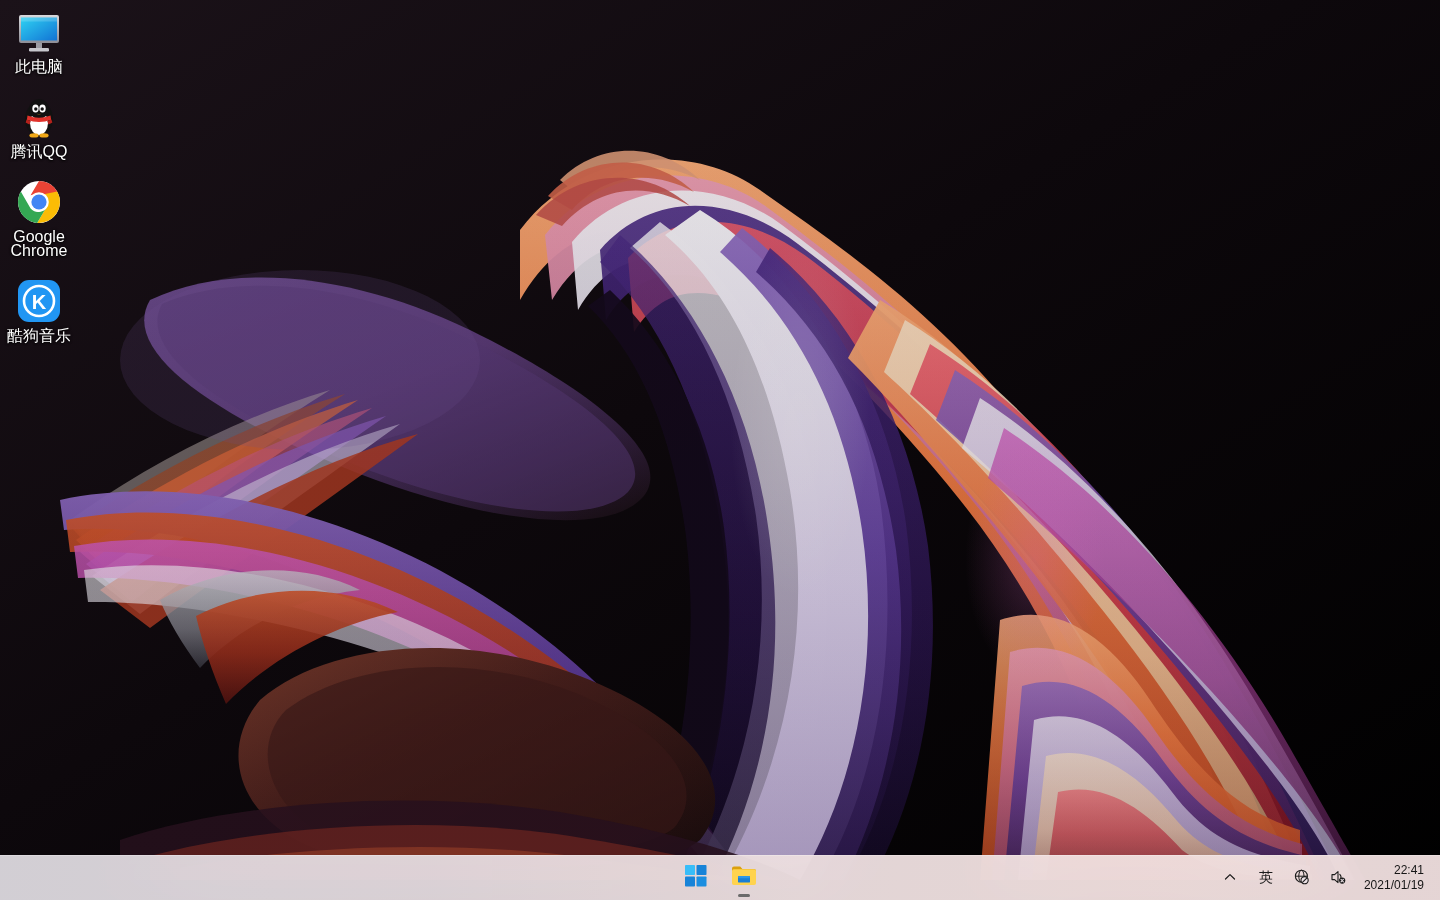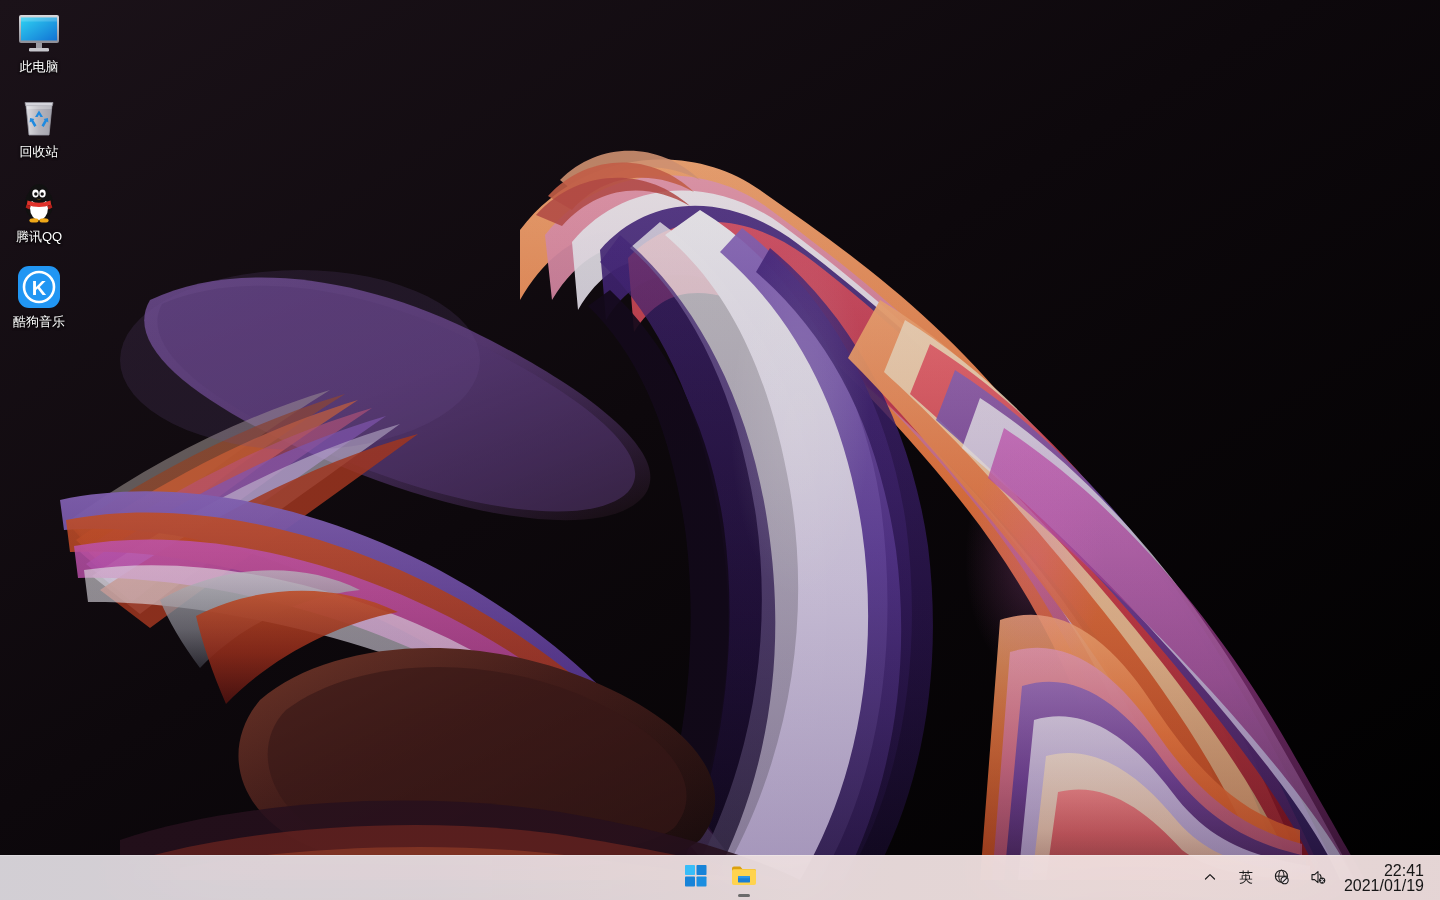--- a/index.html
+++ b/index.html
@@ -43,21 +43,21 @@
     cursor: default;
     border-radius: 4px;
   }
   .desk-icon .glyph {
     width: 48px; height: 48px;
     position: relative;
     margin-bottom: 4px;
   }
   .desk-icon .glyph svg { display:block; width:48px; height:48px; }
   .desk-icon .label {
-    font-size: 13px;
+    font-size: 16px;
     line-height: 14px;
     color: #ffffff;
     text-align: center;
     text-shadow: 0 1px 2px rgba(0,0,0,.95), 0 0 3px rgba(0,0,0,.8);
     max-width: 74px;
     word-wrap: break-word;
   }
 
   
   #taskbar {
@@ -129,21 +129,21 @@
     flex-direction: column;
     align-items: flex-end;
     justify-content: center;
     height: 40px;
     padding: 0 10px 0 8px;
     color: #161616;
     line-height: 15px;
     border-radius: 4px;
     cursor: default;
   }
-  #clock .t, #clock .d { font-size: 16px; }
+  #clock .t, #clock .d { font-size: 12px; }
 </style>
 </head>
 <body>
 
 <div id="screen">
 
   <div id="wallpaper">
     <svg viewBox="0 0 1440 900" preserveAspectRatio="none">
       <defs>
         <linearGradient id="bgg" x1="0" y1="0" x2="1" y2="1">
@@ -339,42 +339,20 @@
           <rect x="4" y="7" width="40" height="28" rx="2" fill="url(#bez)"></rect>
           <rect x="6" y="9.5" width="36" height="23" fill="url(#scr)"></rect>
           <rect x="6" y="9.5" width="36" height="4" fill="#ffffff" opacity="0.18"></rect>
           <rect x="21" y="35" width="6" height="6" fill="#9b9ba3"></rect>
           <rect x="14" y="40" width="20" height="3.4" rx="1.2" fill="#c6c6cc"></rect>
         </svg>
       </span>
       <span class="label">此电脑</span>
     </div>
 
-    <div class="desk-icon">
-      <span class="glyph">
-        <svg viewBox="0 0 48 48">
-          <defs>
-            <linearGradient id="binb" x1="0" y1="0" x2="1" y2="0">
-              <stop offset="0%" stop-color="#e9e9ee" stop-opacity="0.95"></stop>
-              <stop offset="50%" stop-color="#c6c6ce" stop-opacity="0.9"></stop>
-              <stop offset="100%" stop-color="#a9a9b3" stop-opacity="0.95"></stop>
-            </linearGradient>
-          </defs>
-          <path d="M11 12 L37 12 L34 42 L14 42 Z" fill="url(#binb)" stroke="#9a9aa4" stroke-width="0.8"></path>
-          <path d="M10 9.5 L38 9.5 L37.4 12.6 L10.6 12.6 Z" fill="#d5d5dc" stroke="#9a9aa4" stroke-width="0.7"></path>
-          <g fill="#1f8ae0">
-            <path d="M24 17.5 l4 6.5 l-2.6 0 l-1.4-2.4 l-1.4 2.4 l-2.6 0 Z"></path>
-            <path d="M18.4 27.2 l3.1 5.4 l-2.2 1.3 l-3.1-5.4 l-1.6 1 l0.5-4.6 l4.2 1.1 Z"></path>
-            <path d="M29.6 27.2 l-3.1 5.4 l2.2 1.3 l3.1-5.4 l1.6 1 l-0.5-4.6 l-4.2 1.1 Z"></path>
-          </g>
-          <path d="M11 12 L37 12 L36.6 16 L11.4 16 Z" fill="#ffffff" opacity="0.25"></path>
-        </svg>
-      </span>
-      <span class="label">回收站</span>
-    </div>
 
     <div class="desk-icon">
       <span class="glyph">
         <svg viewBox="0 0 48 48">
           <ellipse cx="24" cy="26" rx="14" ry="17" fill="#111111"></ellipse>
           <ellipse cx="24" cy="30" rx="9" ry="12" fill="#ffffff"></ellipse>
           <ellipse cx="24" cy="16" rx="10" ry="10" fill="#111111"></ellipse>
           <ellipse cx="20.5" cy="15.5" rx="3.2" ry="4" fill="#ffffff"></ellipse>
           <ellipse cx="27.5" cy="15.5" rx="3.2" ry="4" fill="#ffffff"></ellipse>
           <circle cx="20.8" cy="16" r="1.7" fill="#111111"></circle>
@@ -383,20 +361,34 @@
           <path d="M12.5 22.5 q11.5 4.5 23 0 l0.6 4.2 q-12 4.6 -24.2 0 Z" fill="#e0322b"></path>
           <path d="M11.6 26.5 q2 1 4 1.4 l-1 3.6 q-2.4-0.8 -4-2 Z" fill="#b5211c"></path>
           <path d="M36.4 26.5 q-2 1 -4 1.4 l1 3.6 q2.4-0.8 4-2 Z" fill="#b5211c"></path>
           <ellipse cx="19" cy="42.4" rx="4.6" ry="2.2" fill="#f0a818"></ellipse>
           <ellipse cx="29" cy="42.4" rx="4.6" ry="2.2" fill="#f0a818"></ellipse>
         </svg>
       </span>
       <span class="label">腾讯QQ</span>
     </div>
 
+    <div class="desk-icon">
+      <span class="glyph">
+        <svg viewBox="0 0 48 48">
+          <circle cx="24" cy="24" r="21" fill="#ffffff"></circle>
+          <path d="M24 3 A21 21 0 0 1 42.2 13.6 L27 22.4 A9.8 9.8 0 0 0 15.6 17.2 Z" fill="#ea4335"></path>
+          <path d="M42.2 13.6 A21 21 0 0 1 22.1 44.9 L31.3 29.4 A9.8 9.8 0 0 0 27 22.4 L24 17.2 Z" fill="#fbbc05"></path>
+          <path d="M22.1 44.9 A21 21 0 0 1 5.8 13.6 L15.6 30.6 A9.8 9.8 0 0 0 31.3 29.4 Z" fill="#34a853"></path>
+          <path d="M5.8 13.6 A21 21 0 0 1 24 3 L24 17.2 A9.8 9.8 0 0 0 15.6 30.6 Z" fill="#34a853" opacity="0"></path>
+          <circle cx="24" cy="24" r="9.8" fill="#ffffff"></circle>
+          <circle cx="24" cy="24" r="7.6" fill="#4285f4"></circle>
+        </svg>
+      </span>
+      <span class="label">Google Chrome</span>
+    </div>
 
     <div class="desk-icon">
       <span class="glyph">
         <svg viewBox="0 0 48 48">
           <rect x="3" y="3" width="42" height="42" rx="11" fill="#2196f3"></rect>
           <circle cx="24" cy="24" r="15" fill="none" stroke="#ffffff" stroke-width="2.6"></circle>
           <text x="24" y="31.5" text-anchor="middle" font-family="Liberation Sans, sans-serif" font-size="20" font-weight="bold" fill="#ffffff">K</text>
         </svg>
       </span>
       <span class="label">酷狗音乐</span>

